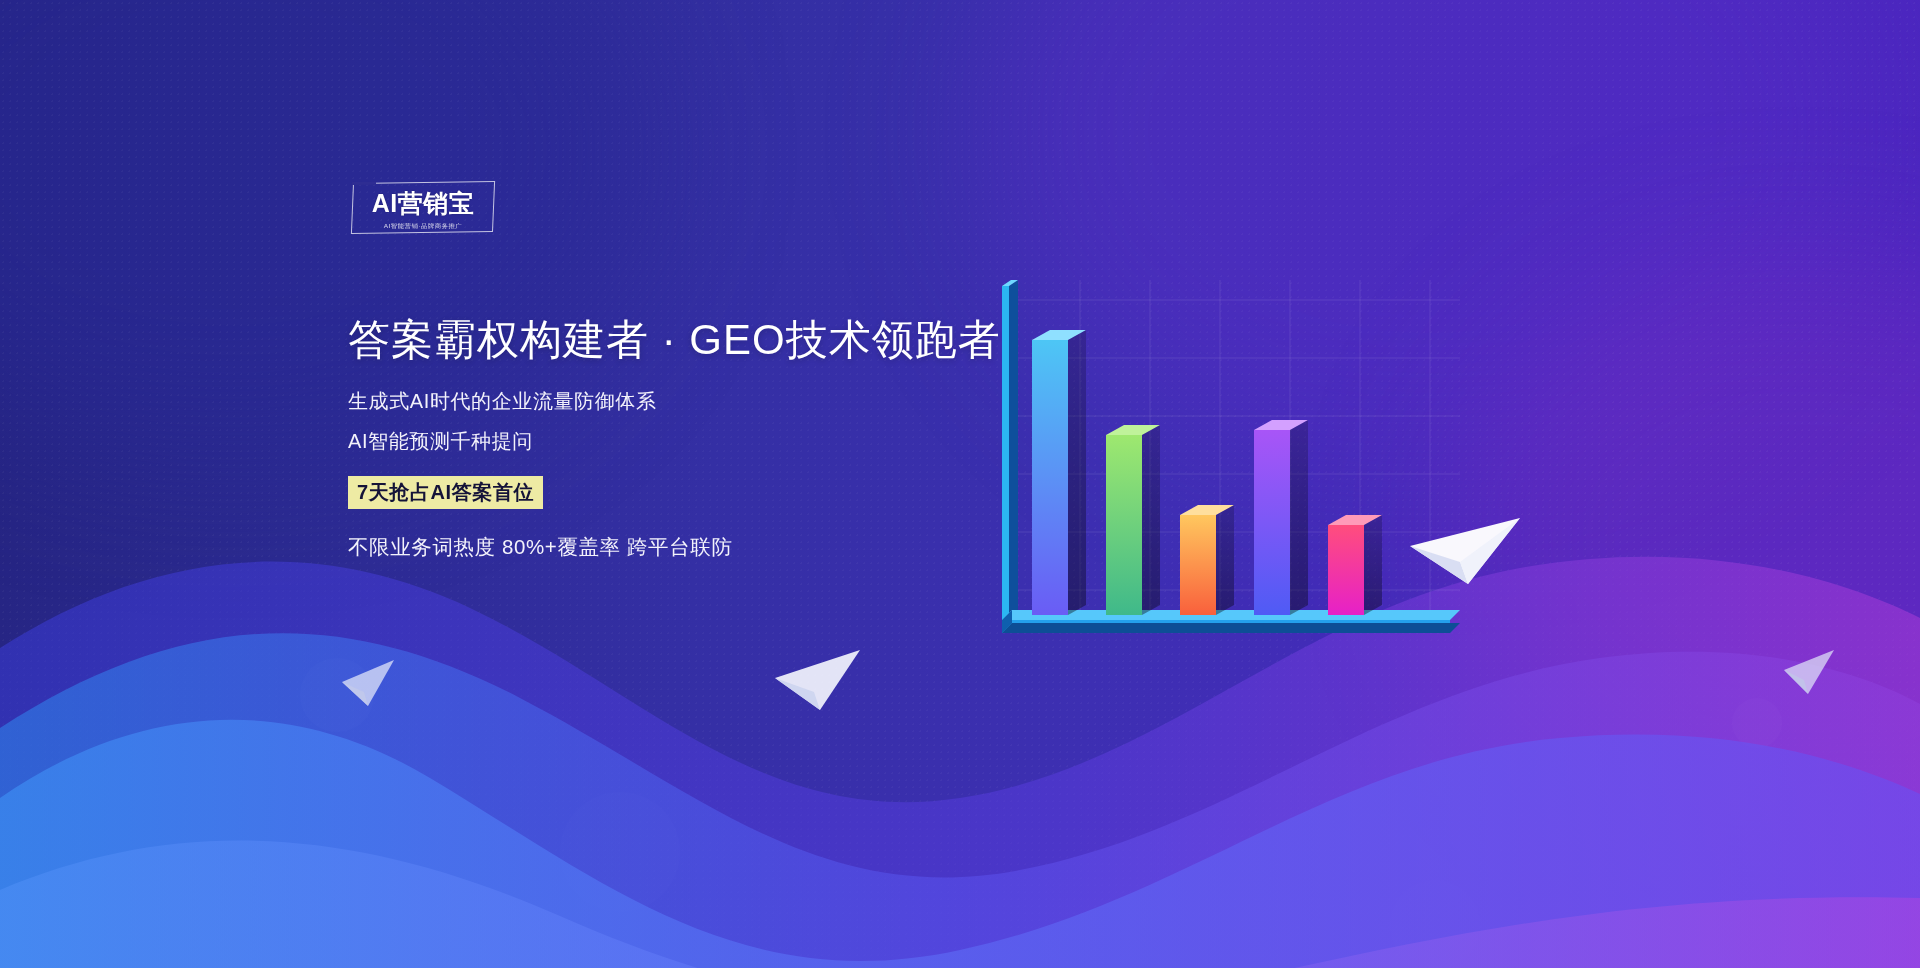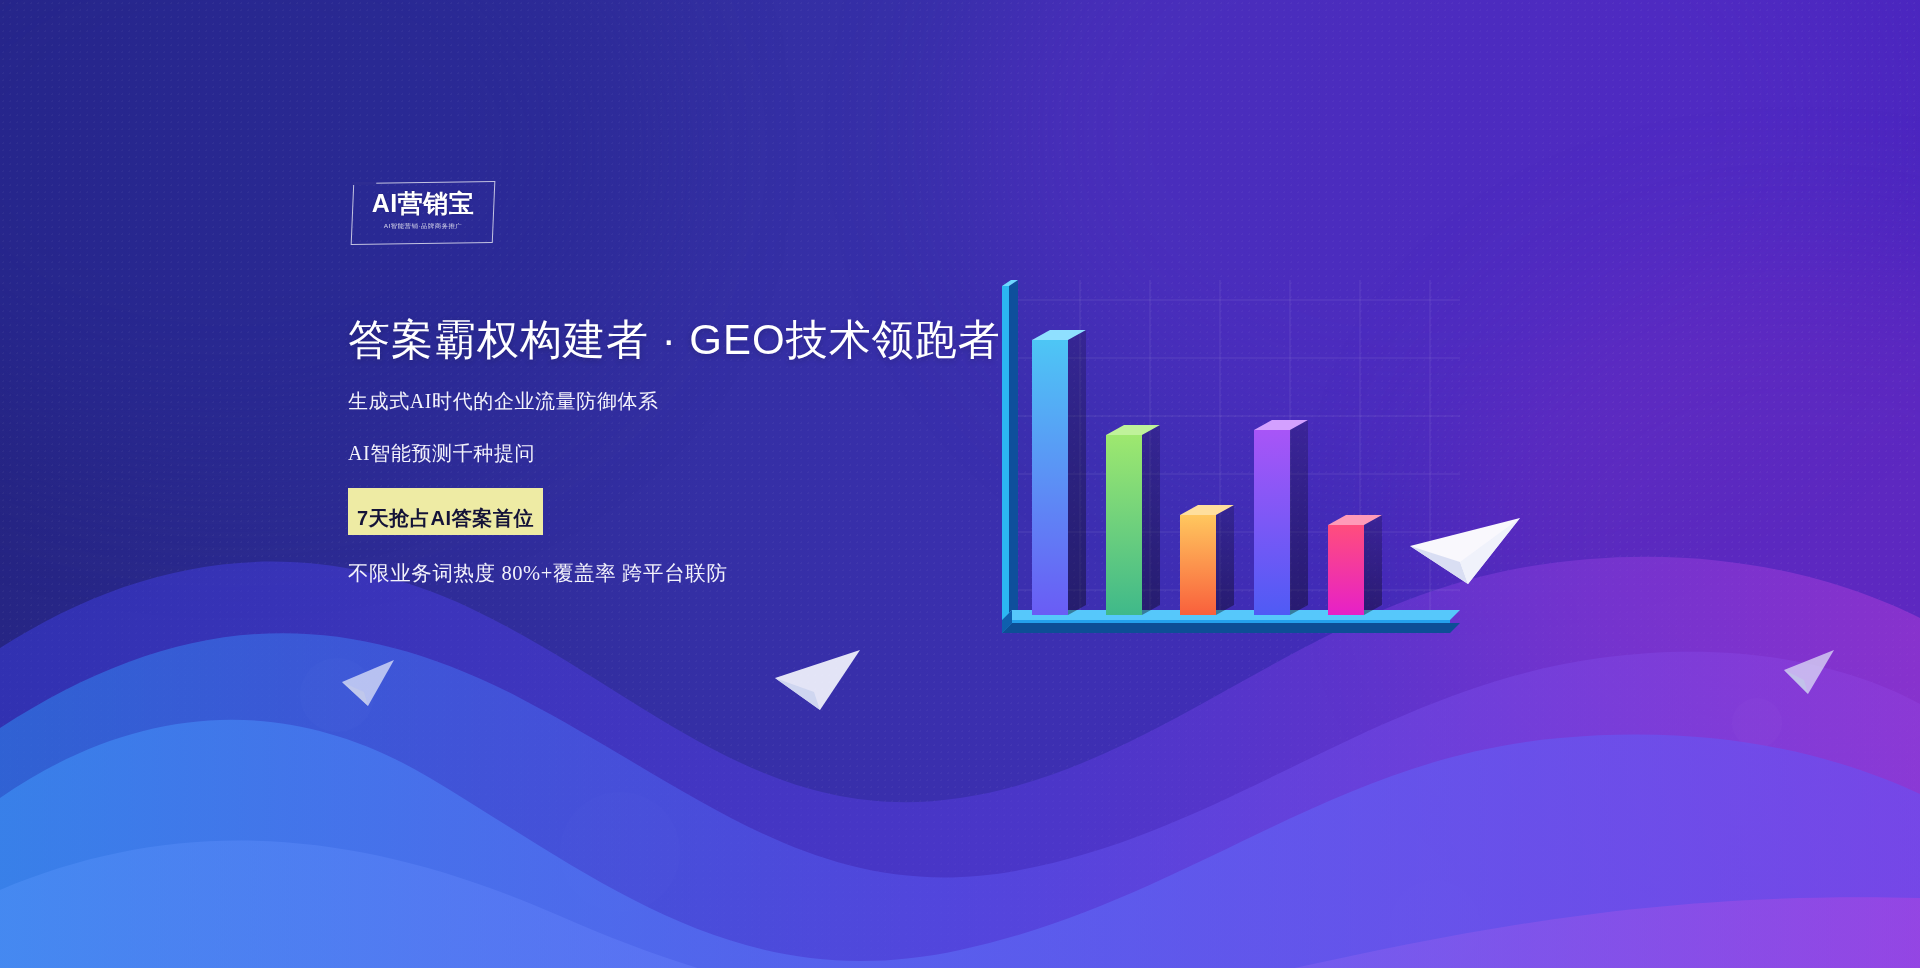--- a/index.html
+++ b/index.html
@@ -44,21 +44,21 @@
   .c3 { width:120px; height:120px; left:560px; top:792px; background:rgba(255,255,255,.035); }
   .c4 { width:90px; height:90px; left:1390px; top:880px; background:rgba(255,255,255,.04); }
 
   
   .waves { position:absolute; left:0; bottom:0; width:1920px; height:470px; }
   .waves svg { display:block; width:1920px; height:470px; }
 
   
   #logo {
     position:absolute; left:352px; top:182px;
-    width:142px; height:62px;
+    width:142px; height:51px;
   }
   #logo .frame {
     position:absolute; inset:0;
     border:1.6px solid rgba(255,255,255,.72);
     transform:skewX(-3.2deg) rotate(-0.8deg);
   }
   #logo .frame::after{
     content:""; position:absolute; left:-2px; top:-2px;
     width:24px; height:3px; background:#2e2d93;
   }
@@ -87,32 +87,31 @@
     letter-spacing:1px;
     white-space:nowrap;
     text-shadow:0 2px 6px rgba(0,0,0,.2);
   }
 
   .sub {
     color:#f3f2fb;
     font-size:20px; font-weight:400; line-height:1;
     letter-spacing:.6px;
     white-space:nowrap;
-    font-family:Liberation Serif, serif;
   }
   #sub1 { margin-top:26px; }
-  #sub2 { margin-top:32px; }
+  #sub2 { margin-top:20px; }
 
   #highlight-wrap { margin-top:25px; }
   #highlight {
     display:inline-block;
     background:#eeeba4;
     color:#141338;
     font-size:20px; font-weight:bold; letter-spacing:.6px;
-    padding:20px 9px 7px 9px;
+    padding:6px 9px 7px 9px;
     line-height:1;
   }
   #sub3 { margin-top:28px; font-size:20.5px; }
 
   
   #chart {
     position:absolute; left:960px; top:280px;
     width:520px; height:400px;
   }
   #chart svg { display:block; }

